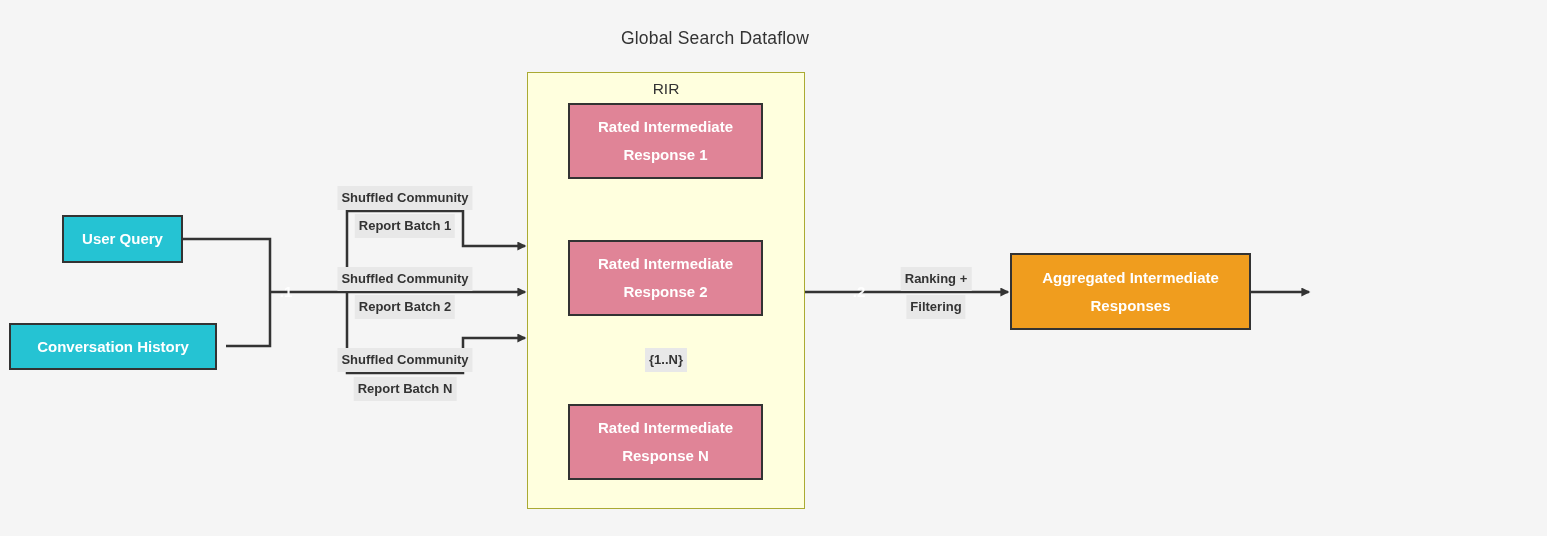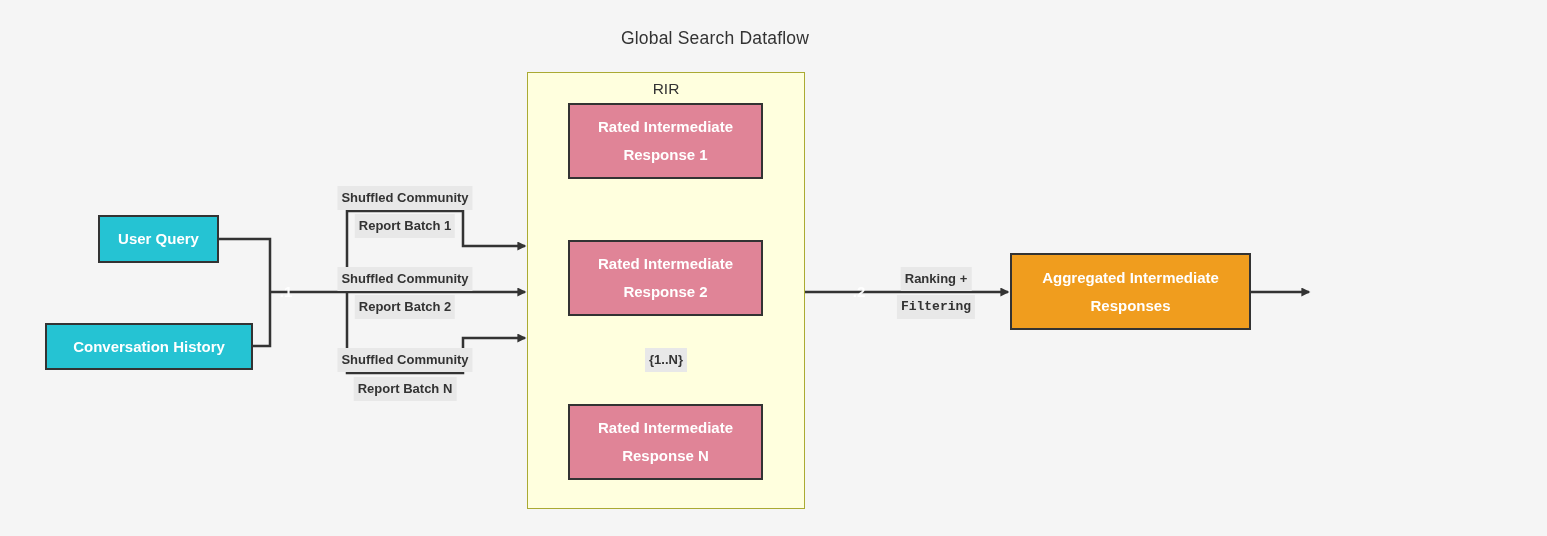--- a/index.html
+++ b/index.html
@@ -26,21 +26,21 @@
   }
   .cluster-label{
     position:absolute; left:666px; top:89px; transform:translate(-50%,-50%);
     font-size:15.5px; color:var(--text-dark); white-space:nowrap;
   }
   .node{
     position:absolute; display:flex; align-items:center; justify-content:center;
     border:2.5px solid var(--node-border); color:var(--node-text);
     font-size:15px; font-weight:bold; text-align:center; line-height:28px; padding:0 8px;
   }
-  .node.cyan{background:var(--cyan-node);margin-left:36px;}
+  .node.cyan{background:var(--cyan-node);}
   .node.rose{background:var(--rose-node);}
   .node.orange{background:var(--orange-node);}
   .node.purple{background:var(--purple-node);}
   .elabel{
     position:absolute; transform:translate(-50%,-50%);
     background:var(--edge-label-bg); color:var(--text-dark);
     font-size:13px; font-weight:bold; line-height:20px; padding:2px 4px; white-space:nowrap;
   }
   .ghost{
     position:absolute; transform:translate(-50%,-50%);
@@ -101,20 +101,20 @@
   <span class="elabel" style="left:405px; top:198px;">Shuffled Community</span>
   <span class="elabel" style="left:405px; top:226px;">Report Batch 1</span>
 
   <span class="elabel" style="left:405px; top:279px;">Shuffled Community</span>
   <span class="elabel" style="left:405px; top:307px;">Report Batch 2</span>
 
   <span class="elabel" style="left:405px; top:360px;">Shuffled Community</span>
   <span class="elabel" style="left:405px; top:389px;">Report Batch N</span>
 
   <span class="elabel" style="left:936px; top:279px;">Ranking +</span>
-  <span class="elabel" style="left:936px; top:307px;font-family:Liberation Mono, monospace;">Filtering</span>
+  <span class="elabel" style="left:936px; top:307px;">Filtering</span>
 
   <span class="elabel" style="left:666px; top:360px;">{1..N}</span>
 
   <span class="ghost" style="left:286px; top:291px;">.1</span>
   <span class="ghost" style="left:859px; top:291px;">.2</span>
 
 </div>
 
 </body></html>

